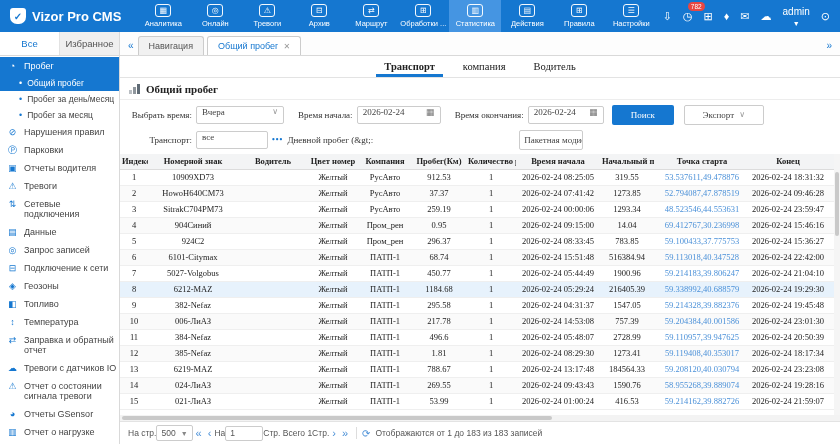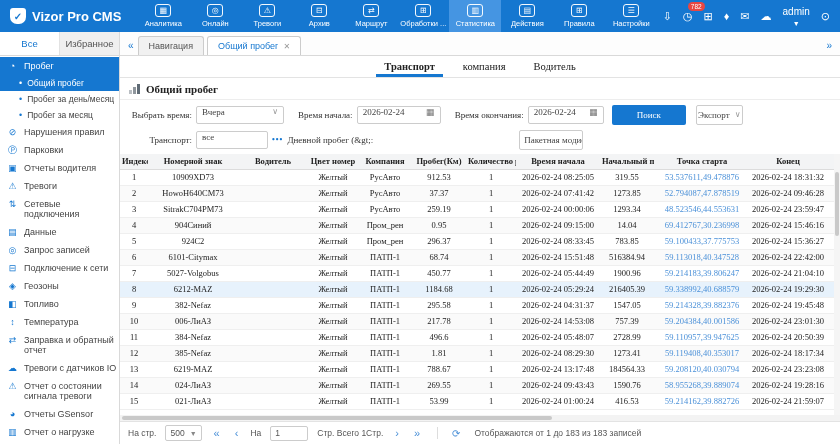--- a/index.html
+++ b/index.html
@@ -68,38 +68,38 @@
   .ml{margin-left:14px;}
   .ctrl{border:1px solid #ccc;border-radius:2px;height:18px;display:flex;padding:0 5px;background:#fff;font-size:9px;color:#444;}
   .sel{width:88px;justify-content:space-between;cursor:pointer;}
   .scaret{color:#999;font-size:8px;}
   .date{width:84px;justify-content:space-between;cursor:text;}
   .date.short{width:76px;}
   .cal{color:#777;font-size:9px;cursor:pointer;}
   .inp{width:72px;cursor:text;}
   .inp.daily{width:84px;}
   .dots{color:var(--accent);font-weight:bold;margin:0 4px;letter-spacing:1px;cursor:pointer;font-size:8px;}
-  .btn{background:var(--accent);color:#fff;border:none;border-radius:2px;height:20px;width:74px;font-size:9px;margin-left:8px;cursor:pointer;font-family:inherit;}
+  .btn{background:var(--accent);color:#fff;border:none;border-radius:2px;height:20px;width:62px;font-size:9px;margin-left:8px;cursor:pointer;font-family:inherit;}
   .btn-outline{background:#fff;color:#444;border:1px solid #ccc;border-radius:2px;height:20px;font-size:9px;cursor:pointer;font-family:inherit;display:flex;align-items:center;justify-content:center;gap:5px;}
-  .export{width:47px;margin-left:10px;}
+  .export{width:80px;margin-left:10px;}
   .batch{margin-left:142px;width:64px;white-space:nowrap;overflow:hidden;justify-content:flex-start;padding:0 4px;}
 
   .twrap{position:relative;flex:1;overflow:hidden;}
   table{border-collapse:collapse;table-layout:fixed;width:766px;font-family:"Liberation Serif",serif;}
   th{background:#f3f4f5;border-bottom:1px solid #dcdcdc;font-weight:bold;height:15px;font-size:8.5px;padding:0 2px;white-space:nowrap;overflow:hidden;color:#222;text-align:center;}
   td{height:16px;text-align:center;border-bottom:1px solid #efefef;white-space:nowrap;overflow:hidden;padding:0 2px;font-size:8.5px;color:#222;}
   tr.even td{background:#fafafa;}
   tr.hl td{background:#e7f2fc;}
   td.link{color:var(--link);cursor:pointer;}
   .vscroll{position:absolute;right:0;top:0;bottom:0;width:6px;background:#f5f5f5;}
   .vthumb{position:absolute;top:18px;left:1px;width:4px;height:64px;background:#c9c9c9;border-radius:2px;}
   .hscroll{height:6px;background:#f3f3f3;position:relative;}
   .hthumb{position:absolute;left:2px;top:1px;height:4px;width:430px;background:#c9c9c9;border-radius:2px;}
 
-  .pagination{height:23px;border-top:1px solid #e3e3e3;display:flex;align-items:center;font-family:"Liberation Sans",sans-serif;font-size:8.5px;color:#555;padding:0 8px;gap:9px;white-space:nowrap;}
+  .pagination{height:23px;border-top:1px solid #e3e3e3;display:flex;align-items:center;font-family:"Liberation Sans",sans-serif;font-size:8.5px;color:#555;padding:0 8px;gap:0;white-space:nowrap;}
   .pg-sel{border:1px solid #ccc;border-radius:2px;height:16px;display:flex;align-items:center;padding:0 4px;gap:5px;cursor:pointer;background:#fff;justify-content:flex-end;}
   .pg-caret{color:#888;font-size:7px;}
   .pg-arrow{color:var(--link);font-size:11px;padding:0 3px;cursor:pointer;}
   .pg-input{border:1px solid #ccc;border-radius:2px;width:38px;height:15px;display:flex;align-items:center;padding:0 4px;cursor:text;background:#fff;}
   .pg-div{width:1px;height:12px;background:#ddd;margin:0 5px;}
   .pg-refresh{color:var(--link);font-size:10px;cursor:pointer;margin-right:5px;}
 </style>
 </head>
 <body>
 

